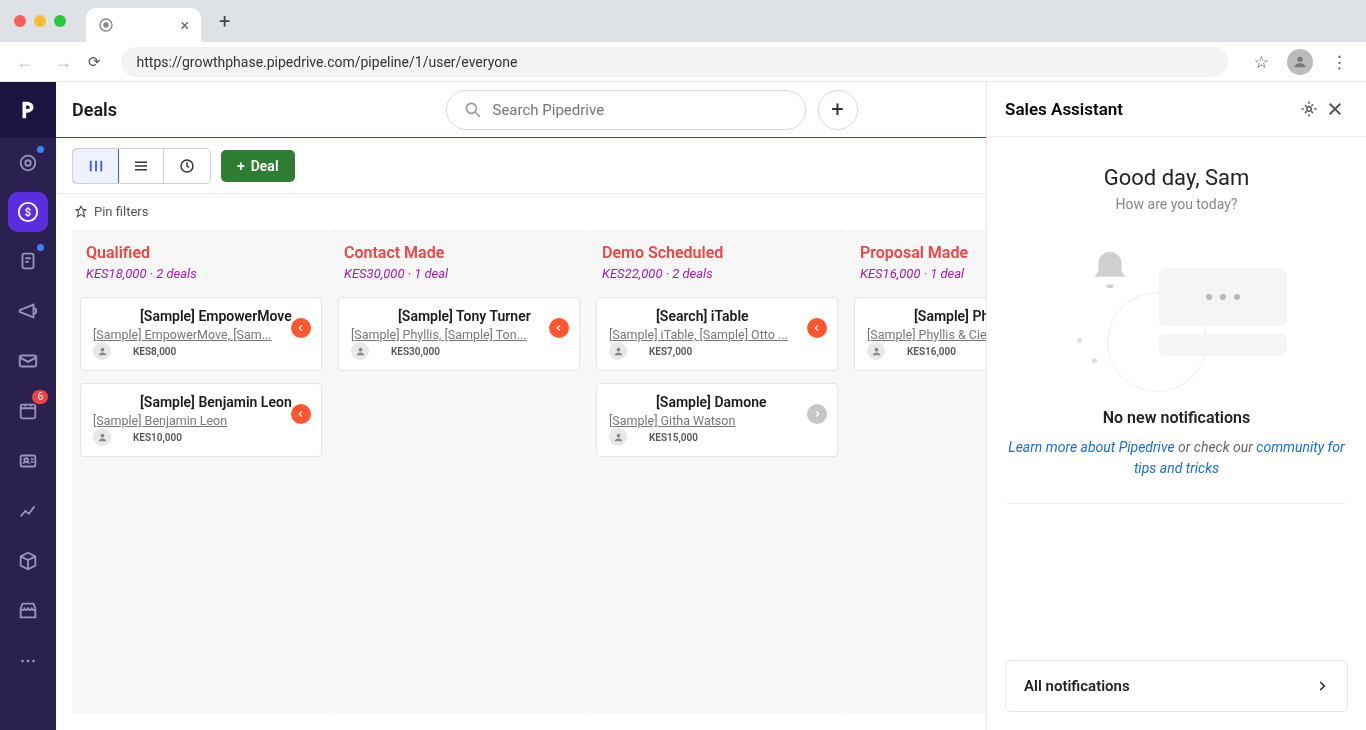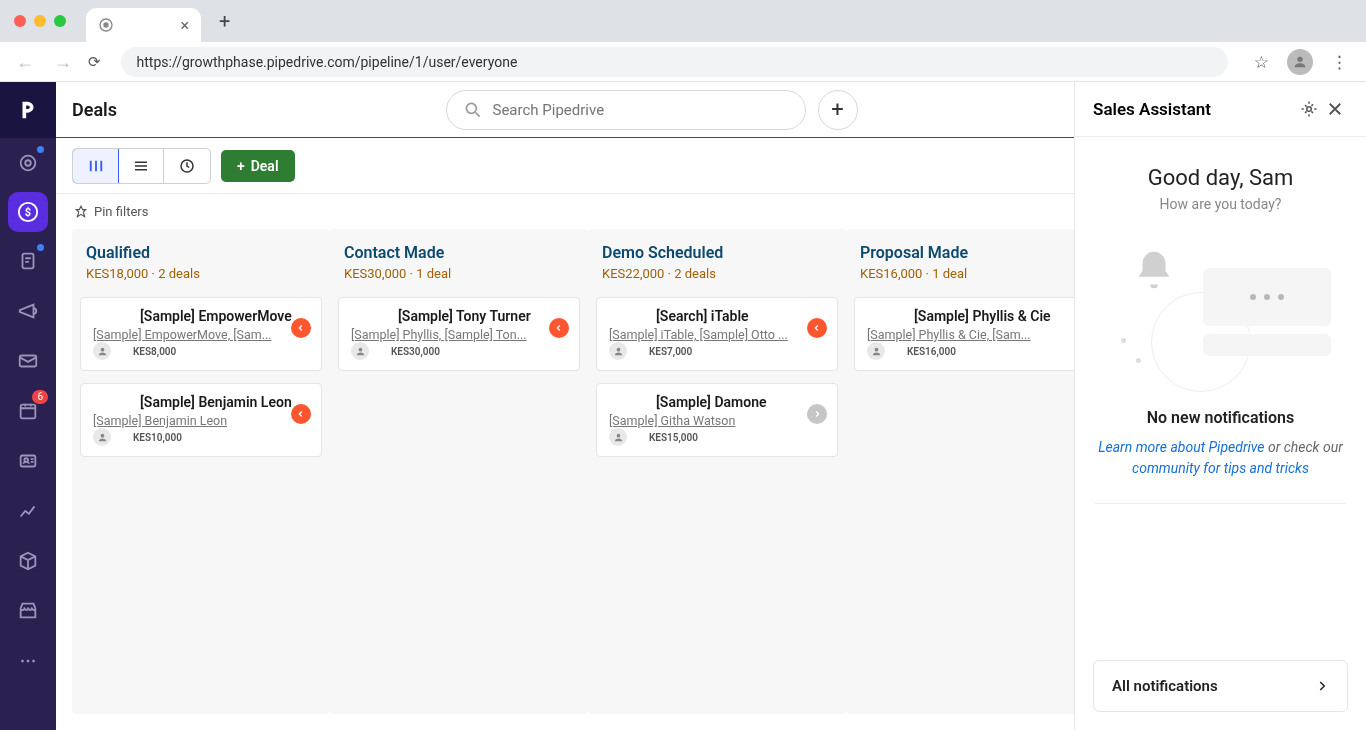--- a/index.html
+++ b/index.html
@@ -51,35 +51,35 @@
 .view-btn:last-child { border-right: none; }
 .view-btn.active { background: #eef1ff; color: #3b5bff; border: 1.5px solid #3b5bff; border-radius: 5px 0 0 5px; margin: -1px; position: relative; z-index: 1; width: 47px; height: 36px; }
 .deal-btn { background: #2e7d32; color: #fff; border: none; border-radius: 5px; padding: 8px 16px; font-size: 14px; font-weight: 600; display: flex; align-items: center; gap: 6px; cursor: pointer; }
 .summary-right { margin-left: auto; font-size: 15px; color: #333; display: flex; gap: 6px; }
 .pin-filters { display: flex; align-items:center; gap: 6px; padding: 10px 18px; font-size: 13px; color: #555; cursor: pointer; }
 
 .pipeline { flex: 1; display: flex; gap: 0; padding: 0 16px 16px; overflow: hidden; }
 .stage { width: 258px; background: #f7f7f7; border-radius: 4px; display: flex; flex-direction: column; position: relative; }
 .stage:not(:last-child)::after { content: ""; position: absolute; right: -12px; top: 12px; width: 0; height: 0; border-top: 14px solid transparent; border-bottom: 14px solid transparent; border-left: 12px solid #f7f7f7; z-index:1;}
 .stage-head { padding: 14px 14px 10px; position: relative;}
-.stage-title { font-size: 16px; font-weight: 600; color: #0c4a6e; }
-.stage-sub { font-size: 13px; color: #a16207; margin-top: 4px; }
+.stage-title { font-size: 16px; font-weight: 600; color: #ef4444; }
+.stage-sub { font-size: 13px; color: #a21caf; margin-top: 4px; font-style: italic; }
 .card { background: #fff; border: 1px solid #e5e5e5; border-radius: 4px; margin: 6px 8px; padding: 10px 12px; position: relative; cursor: pointer; }
 .card-title { font-size: 14px; font-weight: 600; color: #1a1a1a; padding-left: 47px; }
 .card-sub { font-size: 12.5px; color: #777; margin-top: 3px; white-space: nowrap; overflow: hidden; text-overflow: ellipsis; max-width: 185px; text-decoration: underline;}
 .card-foot { display: flex; align-items: center; gap: 22px; margin-top: 0; font-size: 10px; color: #555; font-weight: 600; }
 .mini-avatar { width: 18px; height: 18px; border-radius: 50%; background: #e8e8e8; display:flex; align-items:center; justify-content:center; }
 .mini-avatar svg { width:11px; height:11px; color:#888; }
 .status-dot { position: absolute; right: 10px; bottom: 32px; width: 20px; height: 20px; border-radius: 50%; display:flex; align-items:center; justify-content:center; color:#fff; }
 .status-red { background: #ff5630; }
 .status-grey { background: #c6c6c6; }
 .status-dot svg { width: 10px; height: 10px; }
 
 
-.assistant { position: absolute; right: 0; top: 0; bottom: 0; width: 292px; background: #fff; border-left: 1px solid #e8e8e8; display: flex; flex-direction: column; }
+.assistant { position: absolute; right: 0; top: 0; bottom: 0; width: 380px; background: #fff; border-left: 1px solid #e8e8e8; display: flex; flex-direction: column; }
 .assist-head { display: flex; align-items: center; padding: 14px 18px; border-bottom: 1px solid #eee; }
 .assist-title { font-size: 17px; font-weight: 600; flex: 1; }
 .assist-icon { width: 26px; height: 26px; display:flex; align-items:center; justify-content:center; cursor:pointer; color:#555; }
 .assist-body { padding: 20px; text-align: center; flex:1; overflow:auto;}
 .greet { font-size: 22px; font-weight: 400; color: #222; margin-top: 8px;}
 .greet-sub { font-size: 14px; color: #888; margin-top: 6px; }
 .illus { margin: 36px auto 20px; width: 220px; height: 140px; position: relative; }
 .illus-bell { position:absolute; left:20px; top:0; color:#d0d0d0; }
 .illus-card { position:absolute; background:#f5f5f5; border-radius:6px; }
 .illus-c1 { right: 0; top: 20px; width: 128px; height: 58px; display:flex; align-items:center; justify-content:center; }

